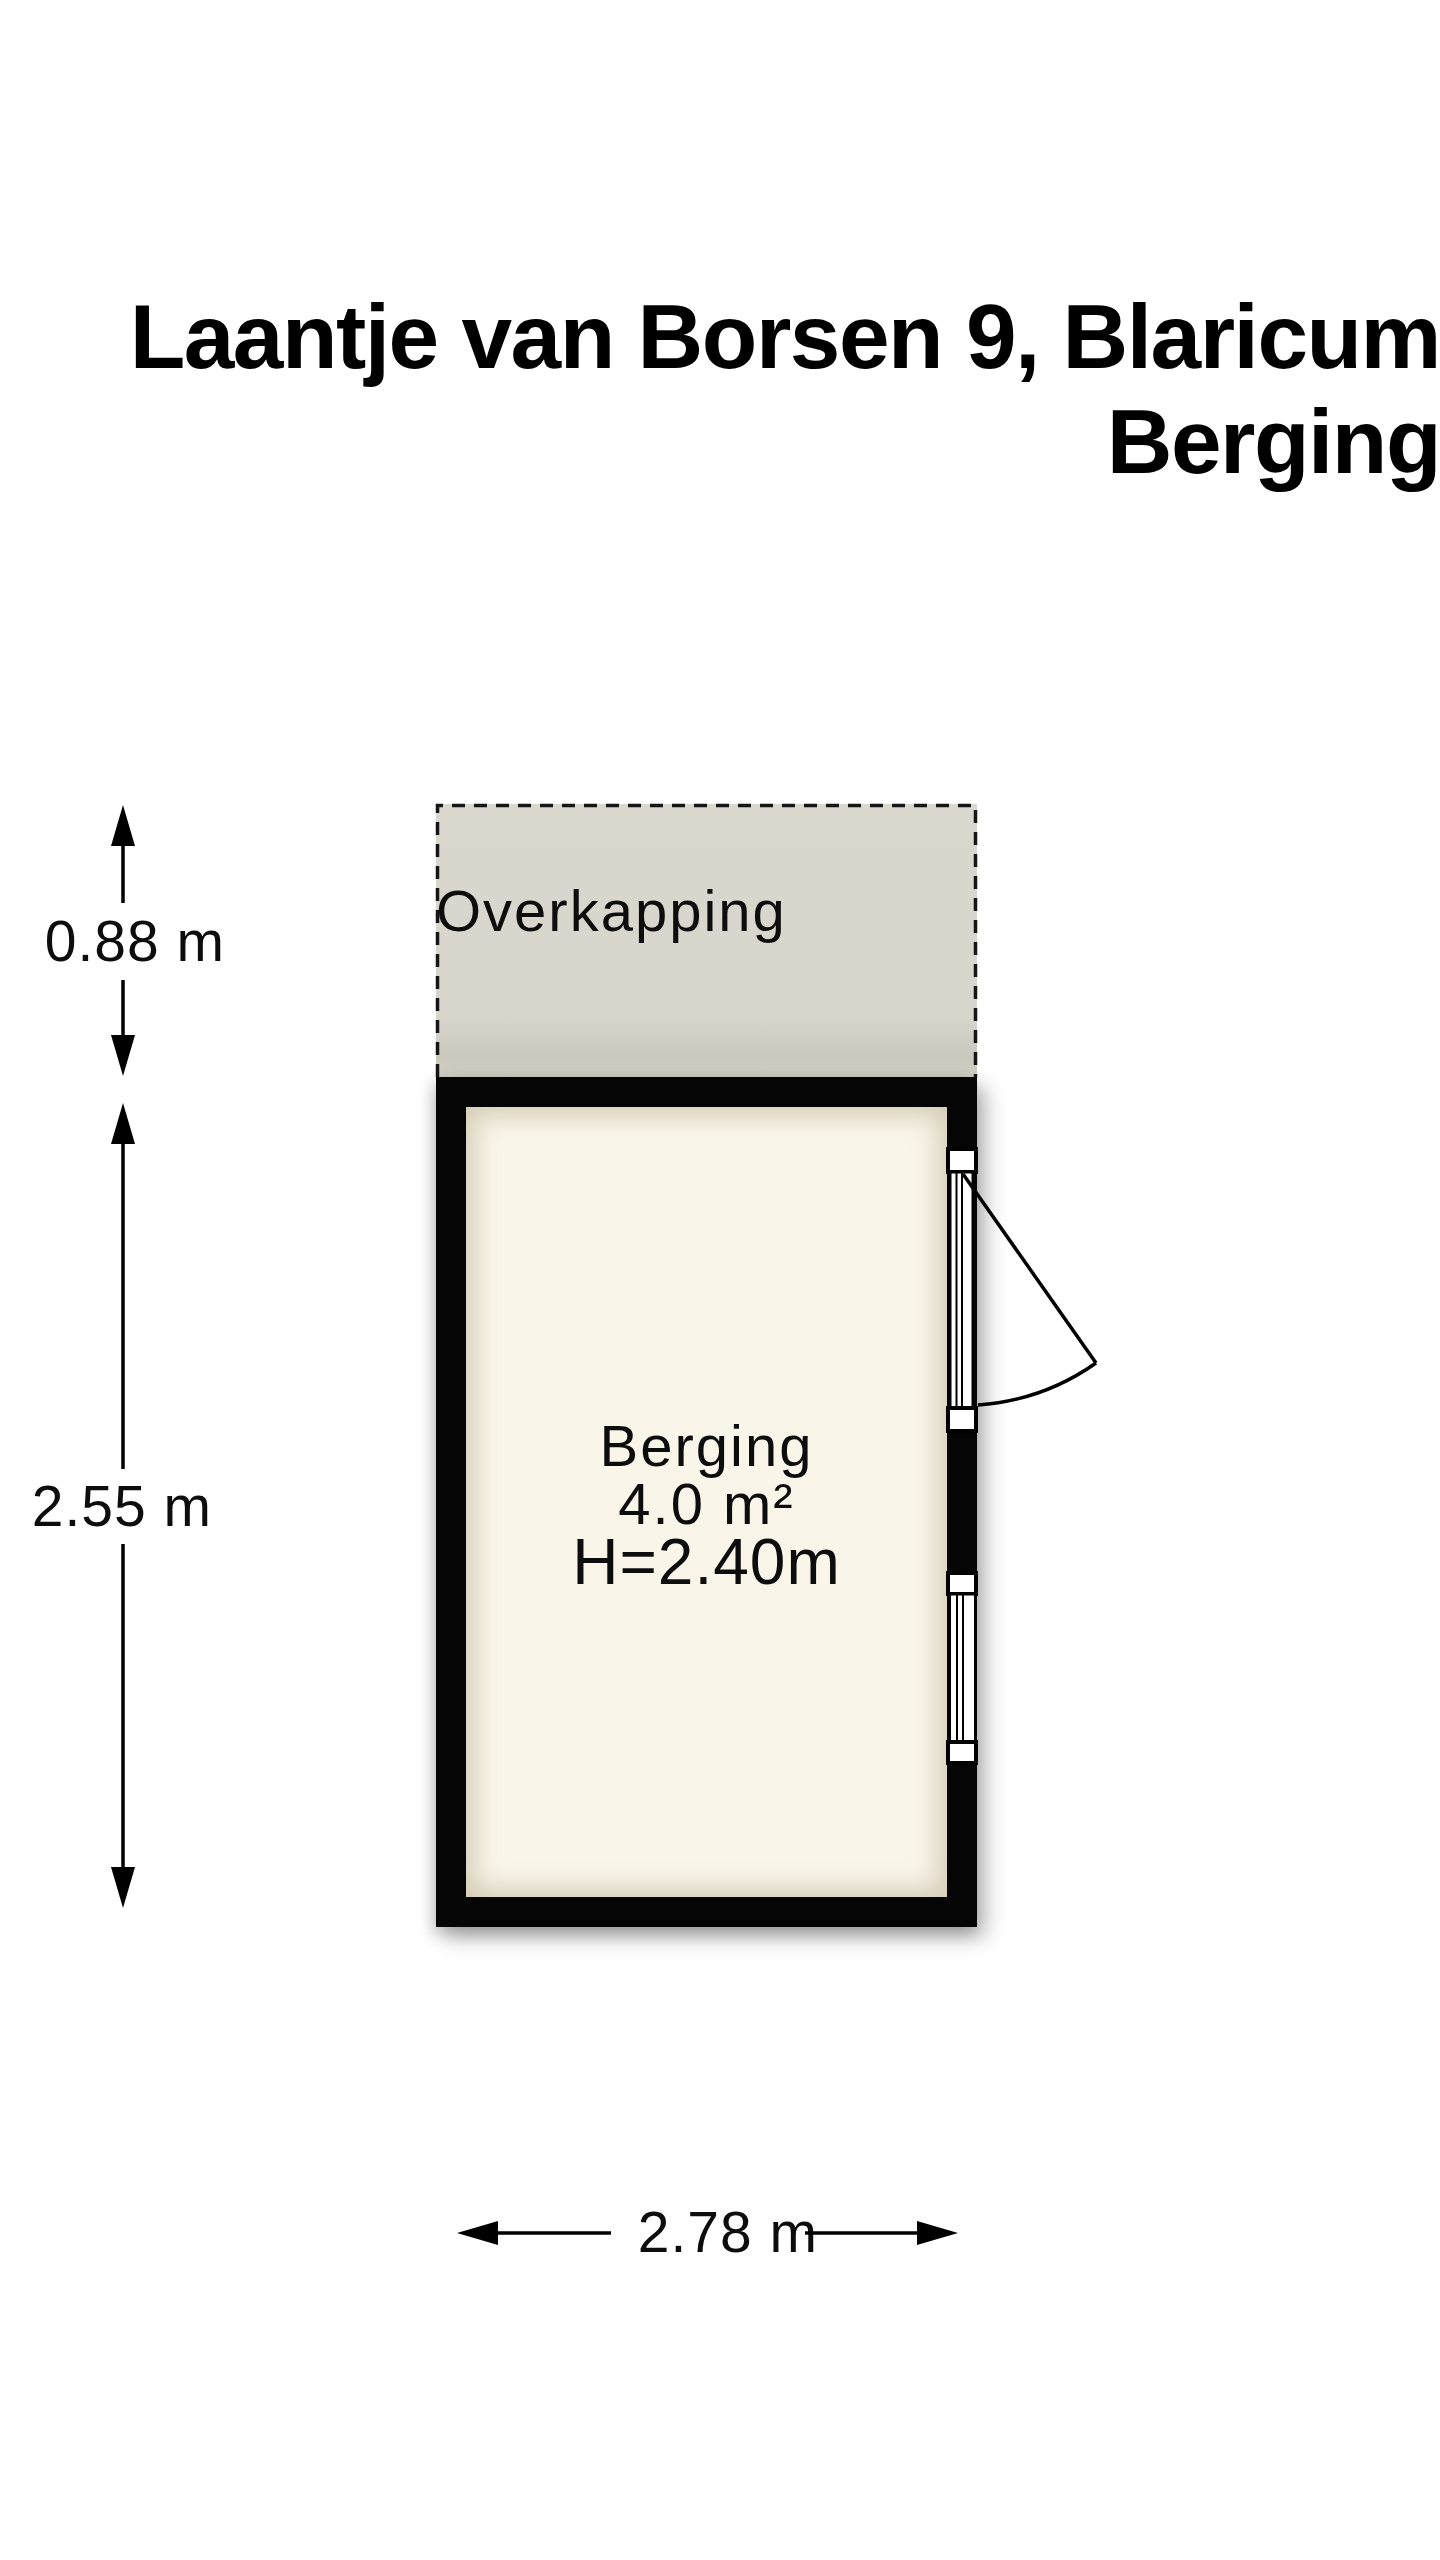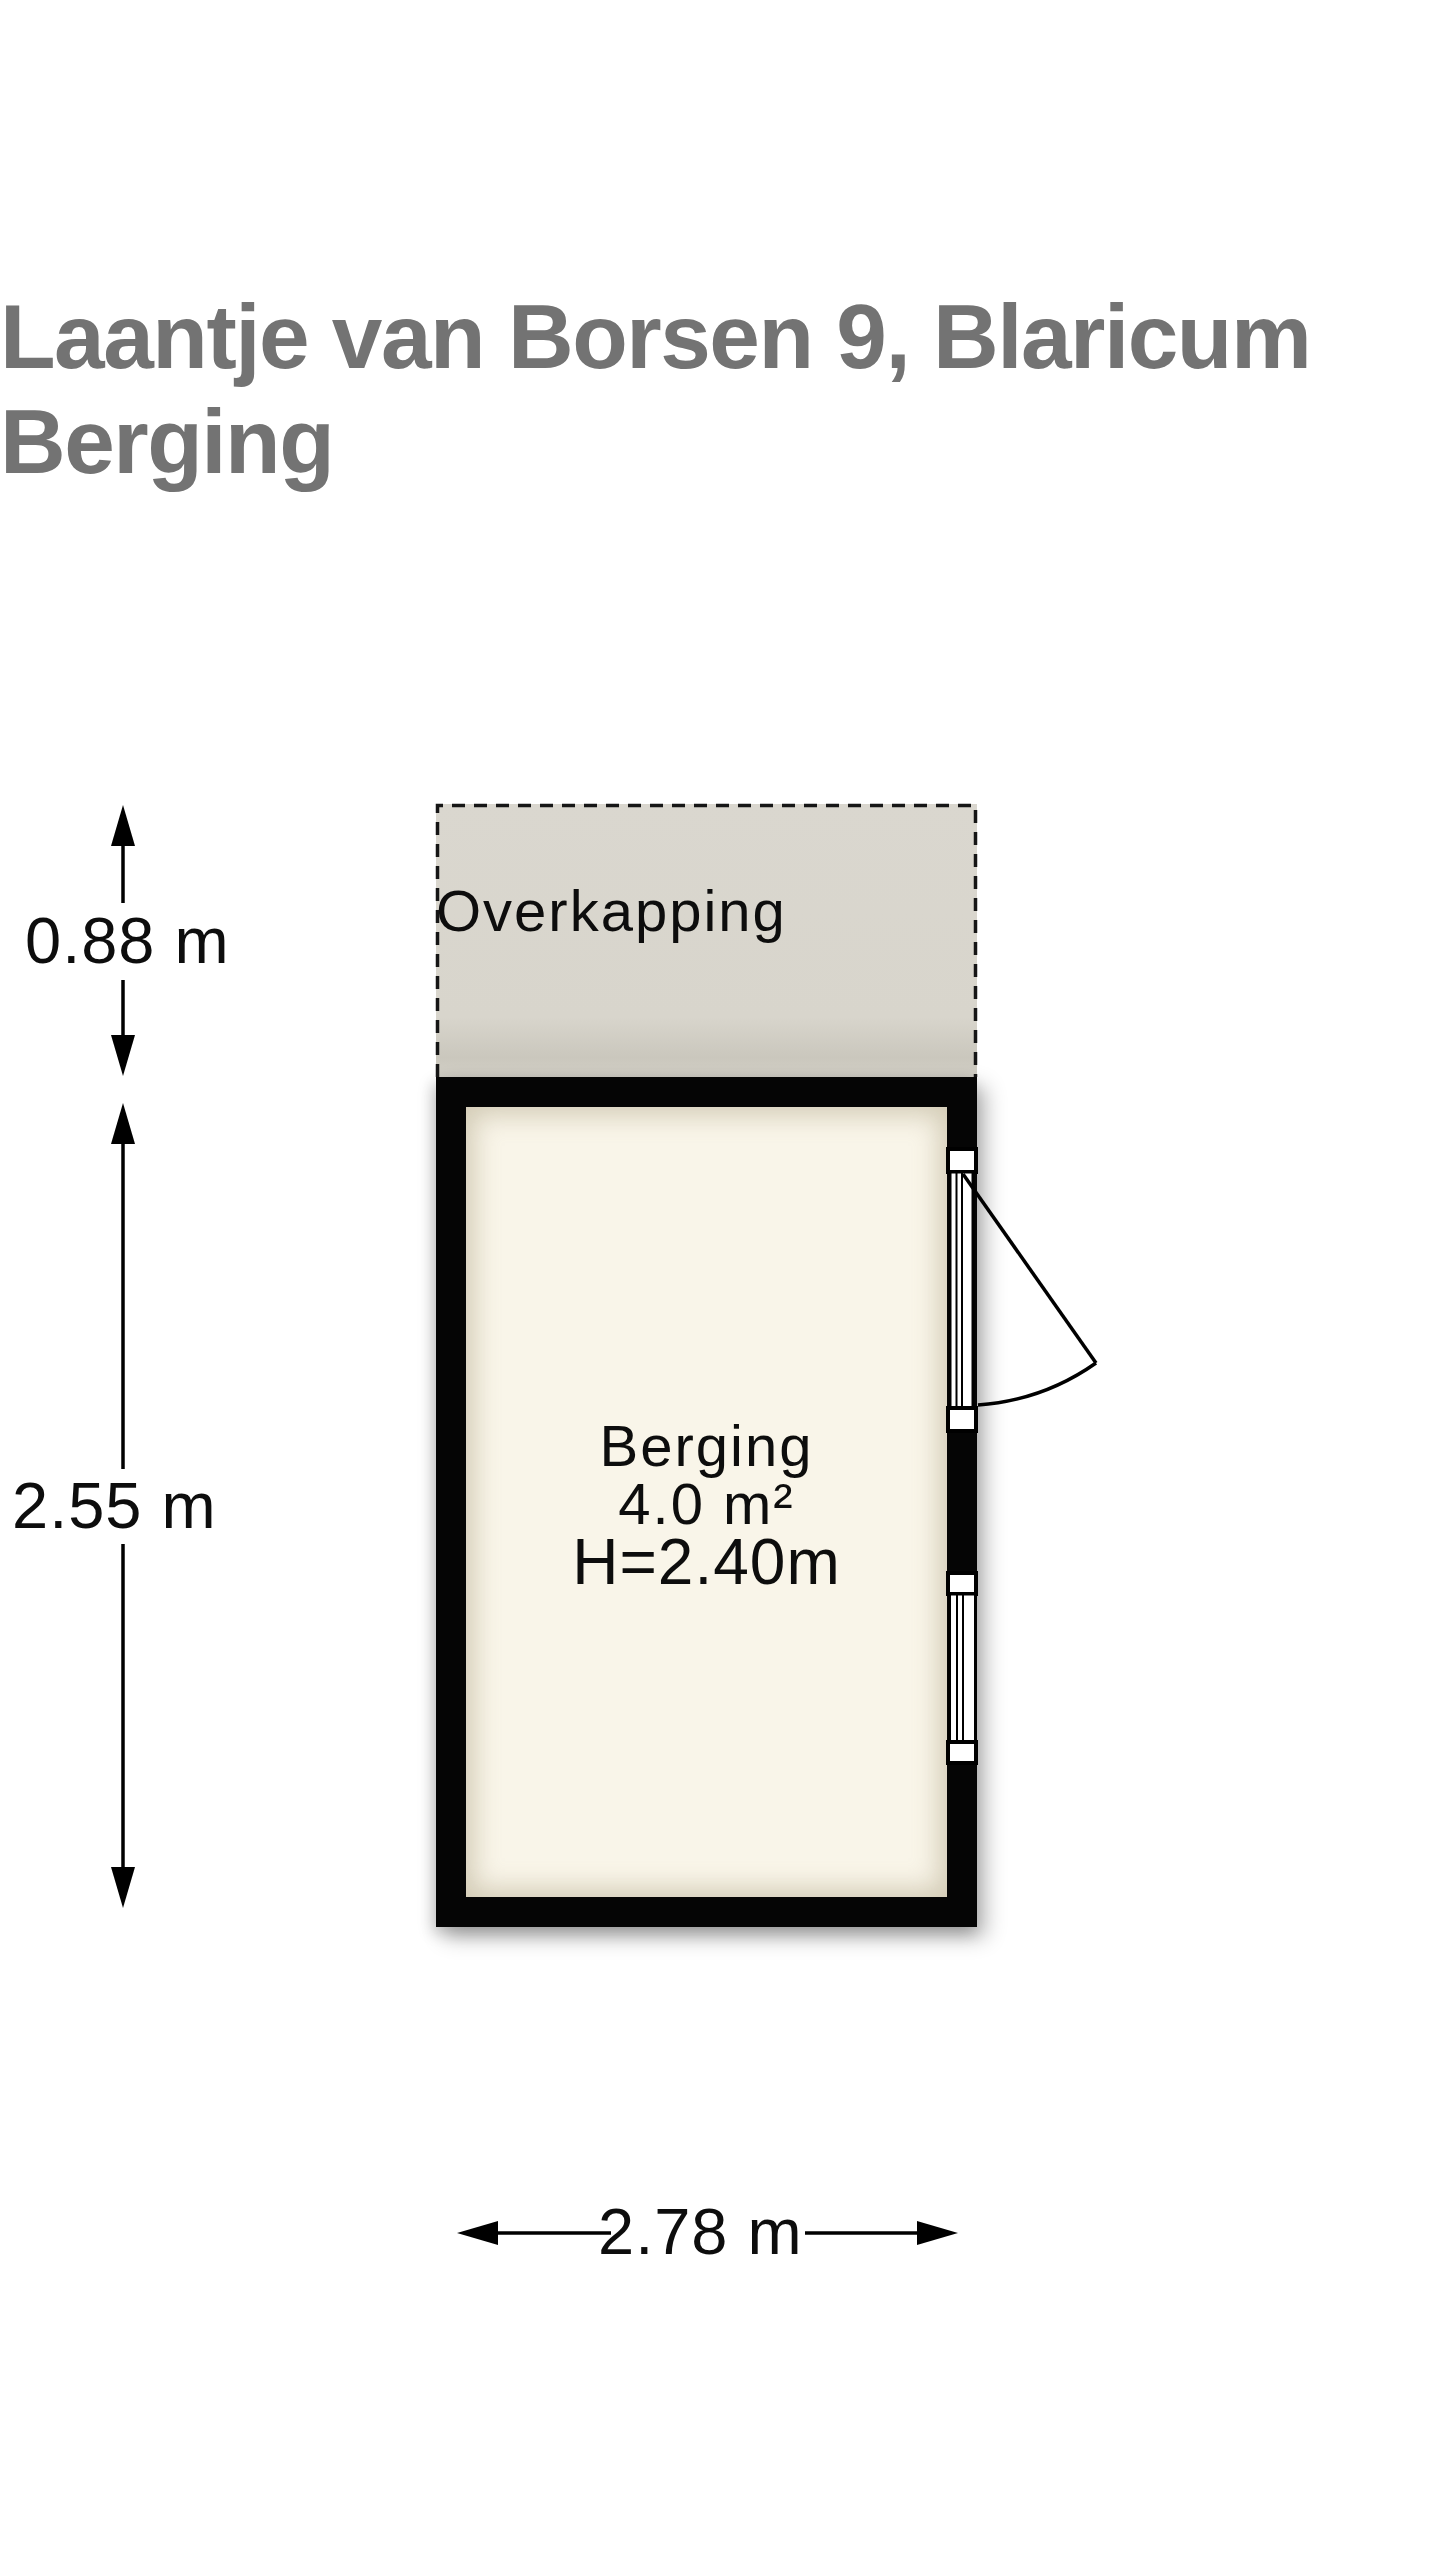--- a/index.html
+++ b/index.html
@@ -7,26 +7,26 @@
     position:relative;
     width:1440px;height:2560px;
     background:#ffffff;
     overflow:hidden;
     font-family:"Liberation Sans","DejaVu Sans",sans-serif;
     color:#111;
   }
   
   .title-block{
     position:absolute;left:0;top:284px;width:1440px;
-    text-align:left;
+    text-align:right;
     font-weight:bold;
     font-size:91px;
     line-height:105px;
     letter-spacing:-1.5px;
-    color:#737373;
+    color:#000000;
     white-space:nowrap;
   }
   
   .overkapping{
     position:absolute;left:436px;top:804px;width:541px;height:273px;
     background:linear-gradient(180deg,#dad7cf 0%,#d8d5cc 78%,#cac7bd 93%,#d3d0c7 100%);
   }
   .overkapping-labels{
     position:absolute;left:436px;top:881px;width:541px;
     font-size:58px;line-height:59px;letter-spacing:2px;
@@ -50,22 +50,22 @@
   .berging-labels .room-name,
   .berging-labels .room-area{
     font-size:58px;line-height:58px;letter-spacing:2px;
   }
   .berging-labels .room-height{
     font-size:64px;line-height:58px;letter-spacing:1px;
   }
   
   .dim-label{
     position:absolute;
-    font-size:65px;line-height:66px;letter-spacing:1px;
-    text-align:left;color:#0d0d0d;
+    font-size:57px;line-height:66px;letter-spacing:1px;
+    text-align:right;color:#0d0d0d;
     white-space:nowrap;
   }
   .dim-v1{left:25px;top:908px;width:200px;}
   .dim-v2{left:12px;top:1473px;width:200px;}
   .dim-h{left:598px;top:2199px;width:220px;}
   
   .linework{
     position:absolute;left:0;top:0;width:1440px;height:2560px;
   }
   .linework .dashed{fill:none;stroke:#161616;stroke-width:3.5;stroke-dasharray:13 9;}

